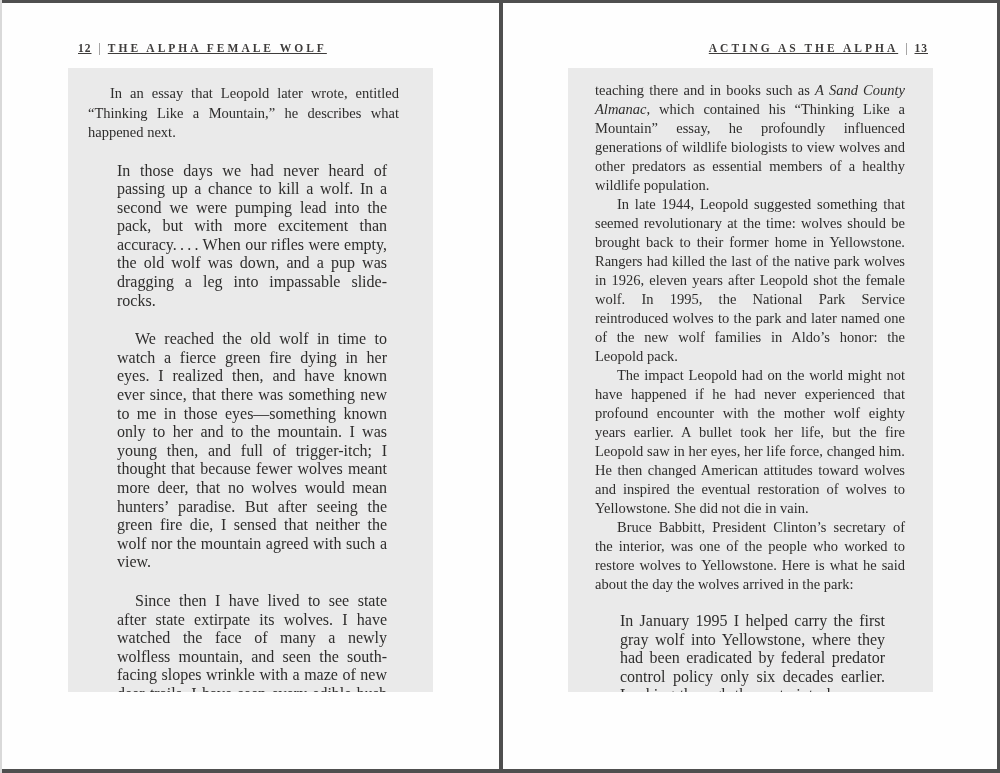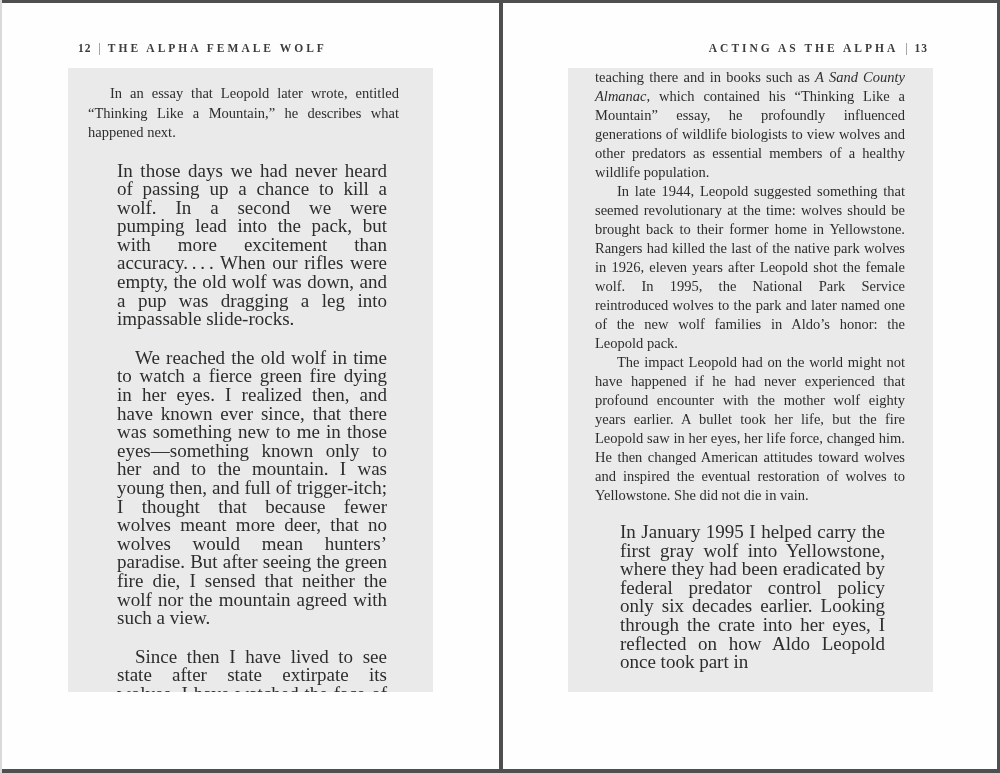--- a/index.html
+++ b/index.html
@@ -24,49 +24,50 @@
     position: absolute; top: 0; bottom: 0; left: 499px; width: 4px;
     background: #4f4f4f; z-index: 4;
   }
 
   
   .running-head {
     position: absolute; top: 42px;
     font-size: 11.5px; color: #3e3c3b;
     white-space: nowrap;
     font-weight: 600;
+    text-decoration: underline;
   }
   .running-head .rh-title { letter-spacing: 3px; }
   .running-head .rh-num   { letter-spacing: 1px; }
   .running-head .rh-sep   { color: #6b6968; margin: 0 7px; font-weight: 400; }
   .rh-left  { left: 78px; }
   .rh-right { right: 72px; text-align: left; }
 
   
   .panel {
     position: absolute; top: 68px;
     width: 365px; height: 624px;
     background: #eaeaea;
     color: #2e2d2c;
     overflow: hidden;
   }
   .panel-left  { left: 68px;  padding: 16px 34px 0 20px; }
-  .panel-right { left: 568px; padding: 0 28px 18px 27px; }
+  .panel-right { left: 568px; padding: 13px 28px 18px 27px; }
 
   p.body {
     font-size: 14.5px; line-height: 19.5px;
     text-align: justify;
   }
   .panel-right p.body { line-height: 19px; }
   p.fl-indent { text-indent: 22px; }
 
   .bquote { margin: 19px 12px 19px 29px; }
   .panel-right .bquote { margin: 18px 20px 0 25px; }
   .bquote p {
-    font-size: 19px; line-height: 18.6px;
+    font-size: 16px; line-height: 18.6px;
     text-align: justify;
   }
   .bquote p.fl-indent { text-indent: 18px; margin-top: 20px; }
   em { font-style: italic; }
 </style>
 </head>
 <body>
 
 <div class="frame">
 
@@ -91,18 +92,19 @@
   </div>
 
   <div class="running-head rh-right">
     <span class="rh-title">ACTING AS THE ALPHA</span><span class="rh-sep">|</span><span class="rh-num">13</span>
   </div>
 
   <div class="panel panel-right">
     <p class="body"><span>teaching there and in books such as </span><em>A Sand County Almanac</em><span>, which contained his “Thinking Like a Mountain” essay, he profoundly influenced generations of wildlife biologists to view wolves and other predators as essential members of a healthy wildlife population.</span></p>
     <p class="body fl-indent"><span>In late 1944, Leopold suggested something that seemed revolutionary at the time: wolves should be brought back to their former home in Yellowstone. Rangers had killed the last of the native park wolves in 1926, eleven years after Leopold shot the female wolf. In 1995, the National Park Service reintroduced wolves to the park and later named one of the new wolf families in Aldo’s honor: the Leopold pack.</span></p>
     <p class="body fl-indent"><span>The impact Leopold had on the world might not have happened if he had never experienced that profound encounter with the mother wolf eighty years earlier. A bullet took her life, but the fire Leopold saw in her eyes, her life force, changed him. He then changed American attitudes toward wolves and inspired the eventual restoration of wolves to Yellowstone. She did not die in vain.</span></p>
+    <p class="body fl-indent"><span>Bruce Babbitt, President Clinton’s secretary of the interior, was one of the people who worked to restore wolves to Yellowstone. Here is what he said about the day the wolves arrived in the park:</span></p>
     <div class="bquote">
       <p>In January 1995 I helped carry the first gray wolf into Yellowstone, where they had been eradicated by federal predator control policy only six decades earlier. Looking through the crate into her eyes, I reflected on how Aldo Leopold once took part in</p>
     </div>
   </div>
 
 </div>
 
 </body></html>

